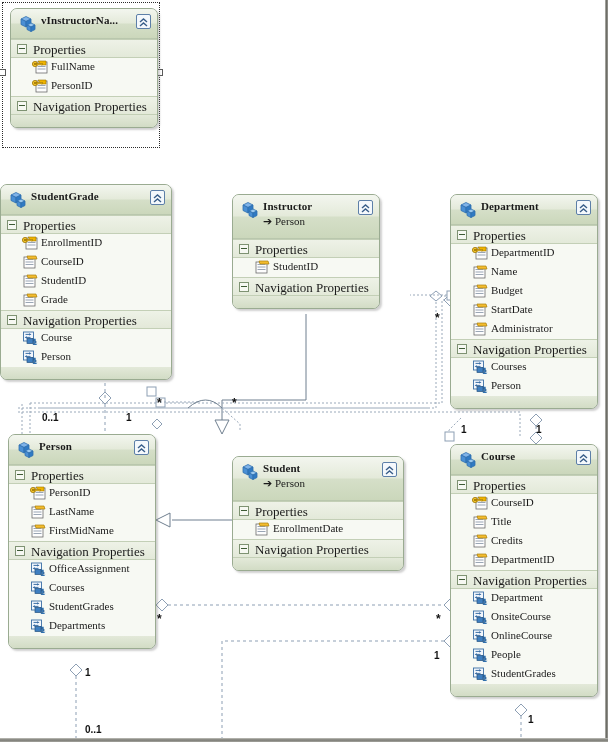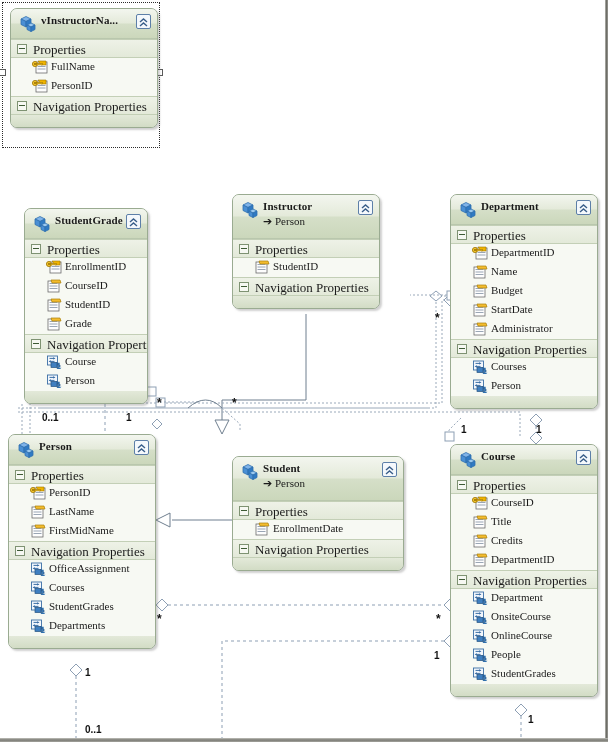--- a/index.html
+++ b/index.html
@@ -328,21 +328,21 @@
               </svg></span>
             <span class="row-label">PersonID</span>
           </div>
         </div>
         <div class="sec">
           <span class="sec-toggle"></span>
           <span class="sec-label">Navigation Properties</span>
         </div>
         <div class="ent-footer"></div>
       </div>
-      <div class="entity" style="left: 24px; top: 184px; width: 124px; margin-top: 24px;">
+      <div class="entity" style="left: 0; top: 184px; width: 172px;">
         <div class="ent-header">
           <span class="ent-glyph"><svg width="18" height="18" viewBox="0 0 18 18">
               <polygon points="2,4 7,1.5 12,4 7,6.5" fill="#7fb3e8" stroke="#2f6fae" stroke-width="0.8"></polygon>
               <polygon points="2,4 7,6.5 7,12 2,9.5" fill="#4a8fd4" stroke="#2f6fae" stroke-width="0.8"></polygon>
               <polygon points="12,4 7,6.5 7,12 12,9.5" fill="#2f7ac4" stroke="#2f6fae" stroke-width="0.8"></polygon>
               <polygon points="8,10 12,8 16,10 12,12" fill="#9ac8ef" stroke="#2f6fae" stroke-width="0.8"></polygon>
               <polygon points="8,10 12,12 12,16.5 8,14.5" fill="#4a8fd4" stroke="#2f6fae" stroke-width="0.8"></polygon>
               <polygon points="16,10 12,12 12,16.5 16,14.5" fill="#2f7ac4" stroke="#2f6fae" stroke-width="0.8"></polygon>
             </svg></span>
           <span class="ent-title">StudentGrade</span>

